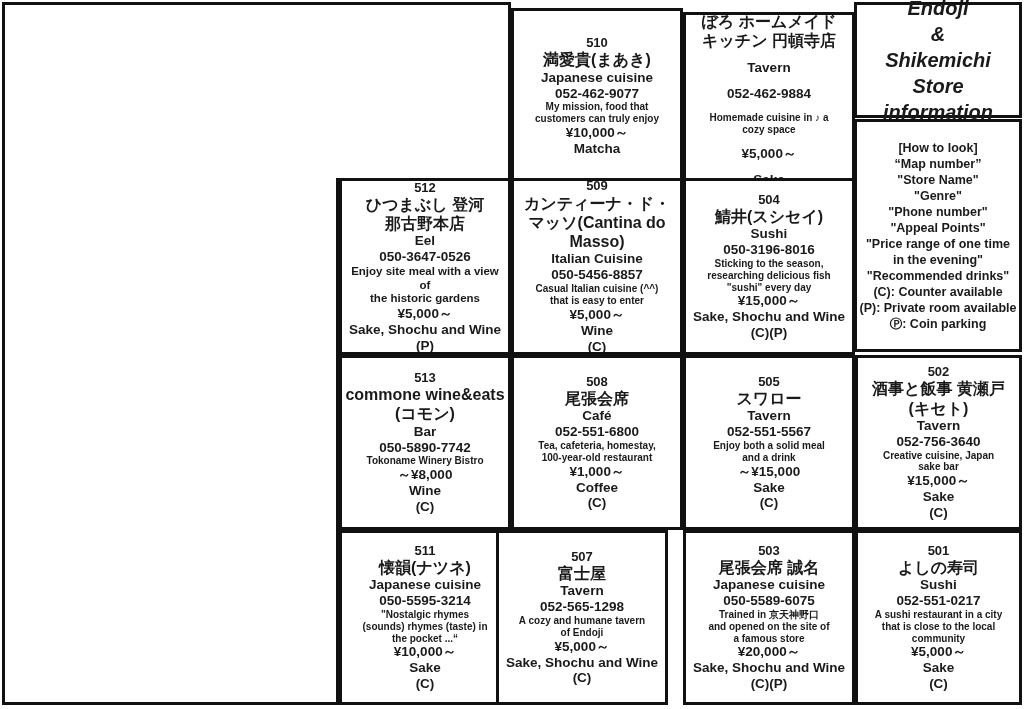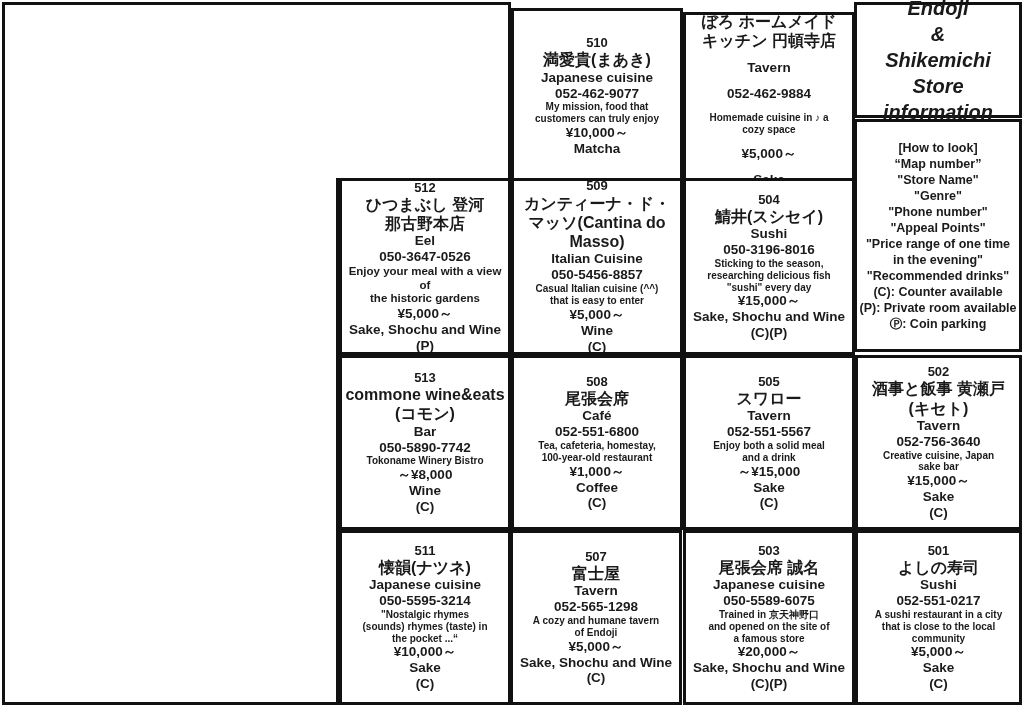--- a/index.html
+++ b/index.html
@@ -198,21 +198,21 @@
     <span class="line drink">Sake</span>
     <span class="line marks">(C)(P)</span>
   </div>
 
   <div class="cell tight" style="left:339px; top:178px; width:172px; height:177px;">
     <span class="line num">512</span>
     <span class="line name">ひつまぶし 登河
 那古野本店</span>
     <span class="line genre">Eel</span>
     <span class="line phone">050-3647-0526</span>
-    <span class="line appeal">Enjoy your meal with a view of
+    <span class="line appeal">Enjoy site meal with a view of
 the historic gardens</span>
     <span class="line price">¥5,000～</span>
     <span class="line drink">Sake, Shochu and Wine</span>
     <span class="line marks">(P)</span>
   </div>
 
   <div class="cell" style="left:511px; top:178px; width:172px; height:177px;">
     <span class="line num">509</span>
     <span class="line name">カンティーナ・ド・
 マッソ(Cantina do Masso)</span>
@@ -293,21 +293,21 @@
     <span class="line genre">Japanese cuisine</span>
     <span class="line phone">050-5595-3214</span>
     <span class="line appeal">"Nostalgic rhymes
 (sounds) rhymes (taste) in
 the pocket ...“</span>
     <span class="line price">¥10,000～</span>
     <span class="line drink">Sake</span>
     <span class="line marks">(C)</span>
   </div>
 
-  <div class="cell" style="left:510px; top:530px; width:172px; height:175px;">
+  <div class="cell" style="left:496px; top:530px; width:172px; height:175px;">
     <span class="line num">507</span>
     <span class="line name">富士屋</span>
     <span class="line genre">Tavern</span>
     <span class="line phone">052-565-1298</span>
     <span class="line appeal">A cozy and humane tavern
 of Endoji</span>
     <span class="line price">¥5,000～</span>
     <span class="line drink">Sake, Shochu and Wine</span>
     <span class="line marks">(C)</span>
   </div>

